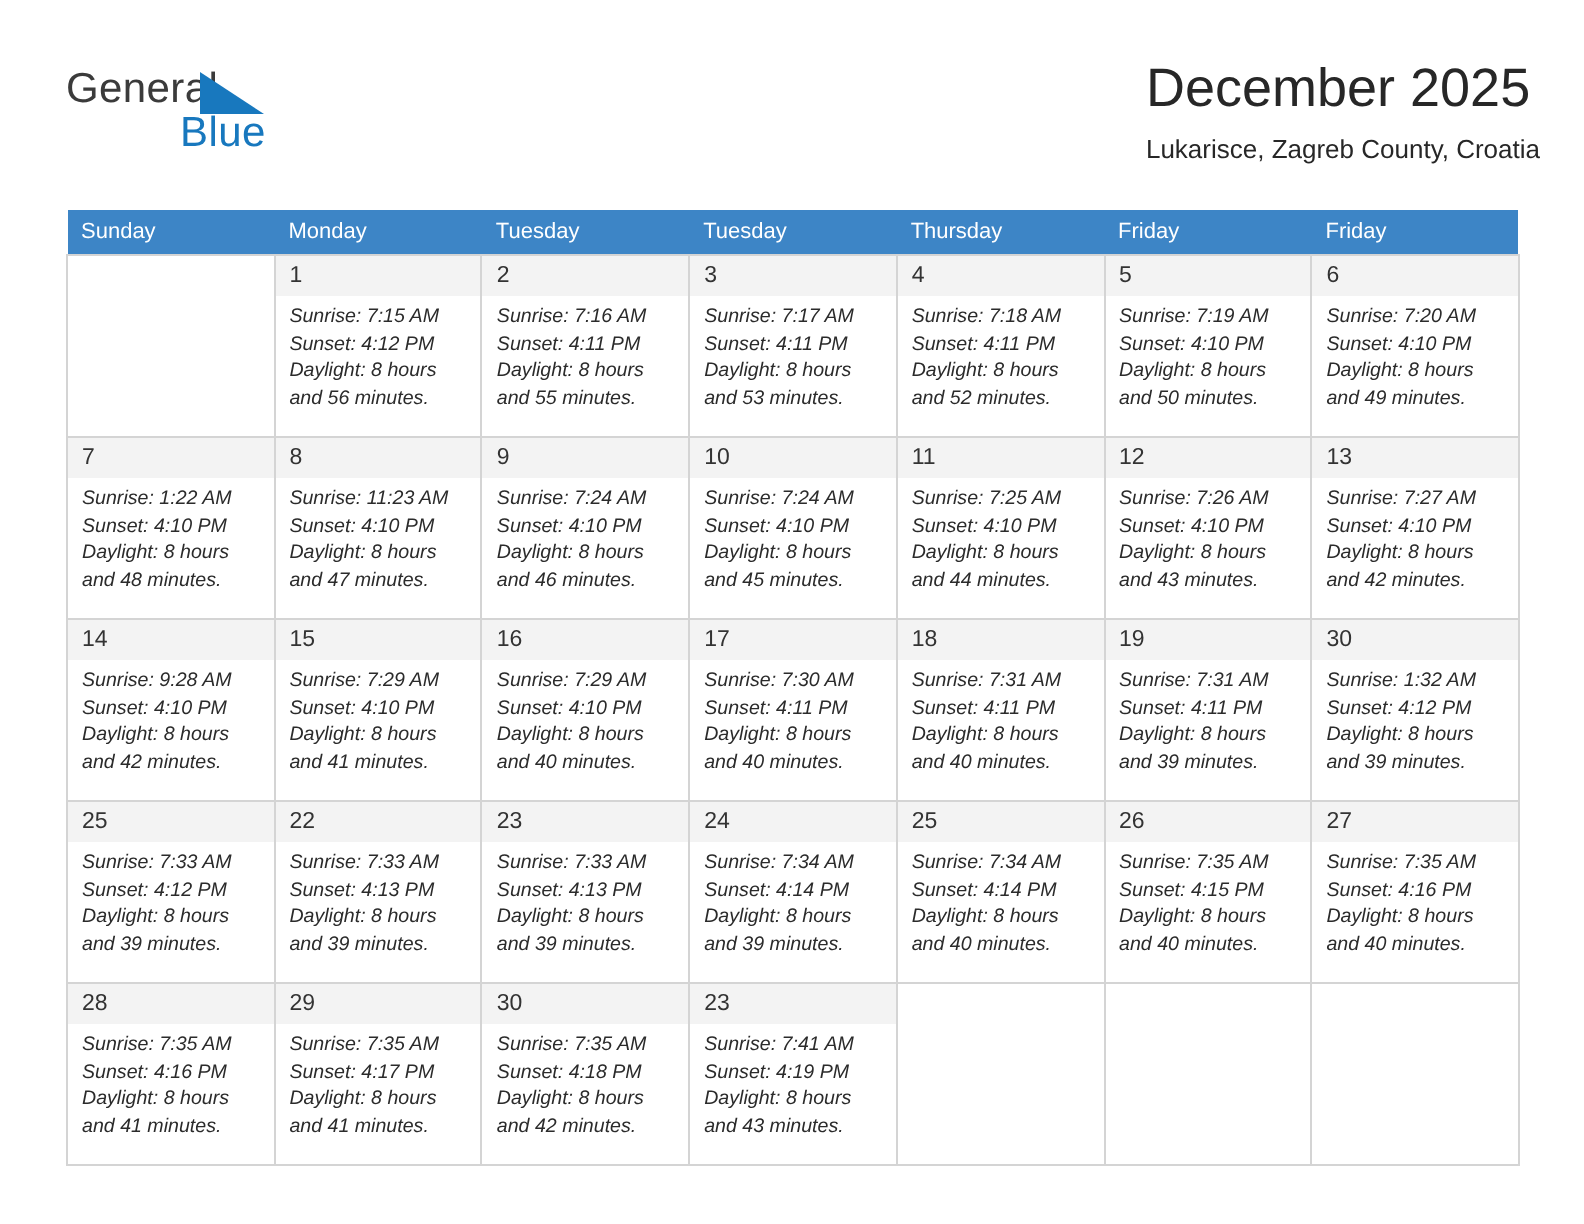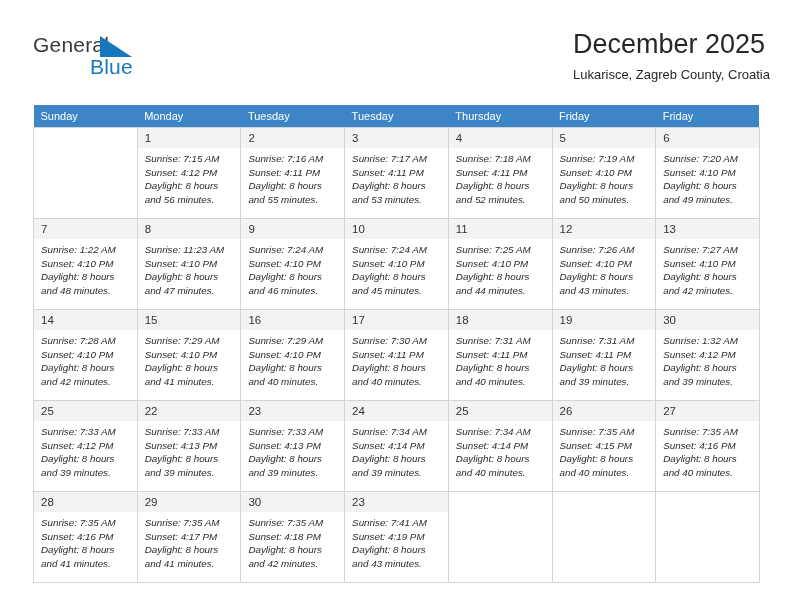--- a/index.html
+++ b/index.html
@@ -304,21 +304,21 @@
               <div class="cell-line">Sunset: 4:10 PM</div>
               <div class="cell-line">Daylight: 8 hours</div>
               <div class="cell-line">and 42 minutes.</div>
             </div>
           </td>
         </tr>
         <tr class="week-row">
           <td>
             <span class="daynum">14</span>
             <div class="cell-body">
-              <div class="cell-line">Sunrise: 7:28 AM</div>
+              <div class="cell-line">Sunrise: 9:28 AM</div>
               <div class="cell-line">Sunset: 4:10 PM</div>
               <div class="cell-line">Daylight: 8 hours</div>
               <div class="cell-line">and 42 minutes.</div>
             </div>
           </td>
           <td>
             <span class="daynum">15</span>
             <div class="cell-body">
               <div class="cell-line">Sunrise: 7:29 AM</div>
               <div class="cell-line">Sunset: 4:10 PM</div>

